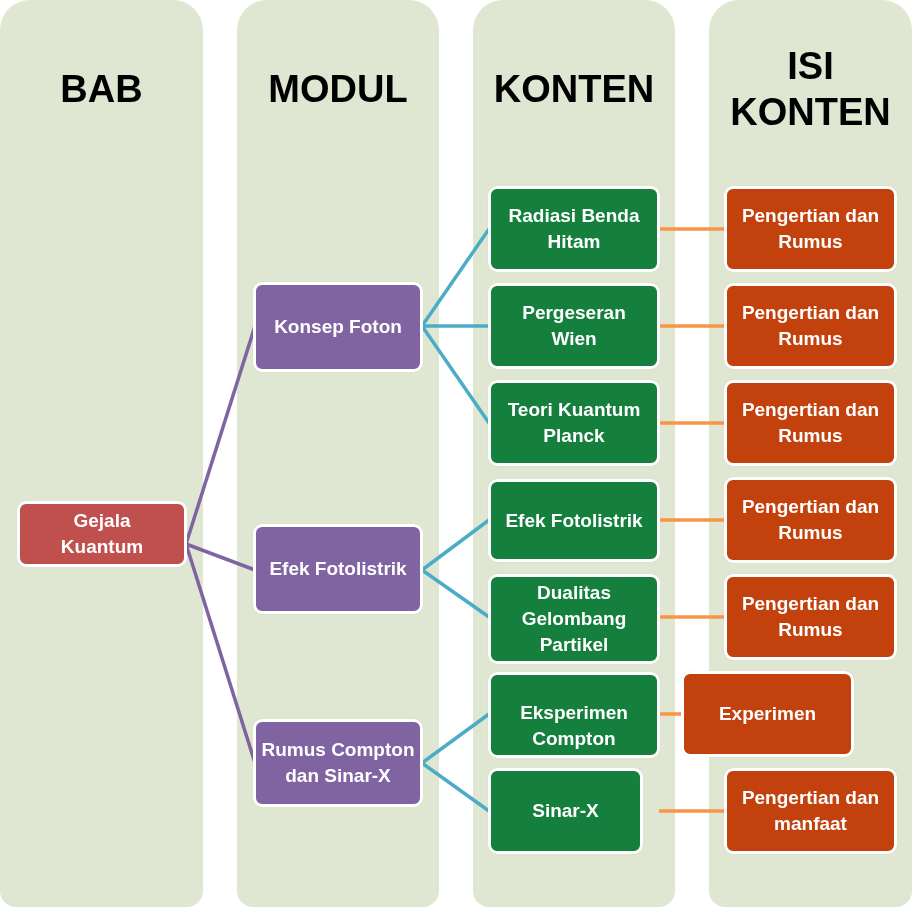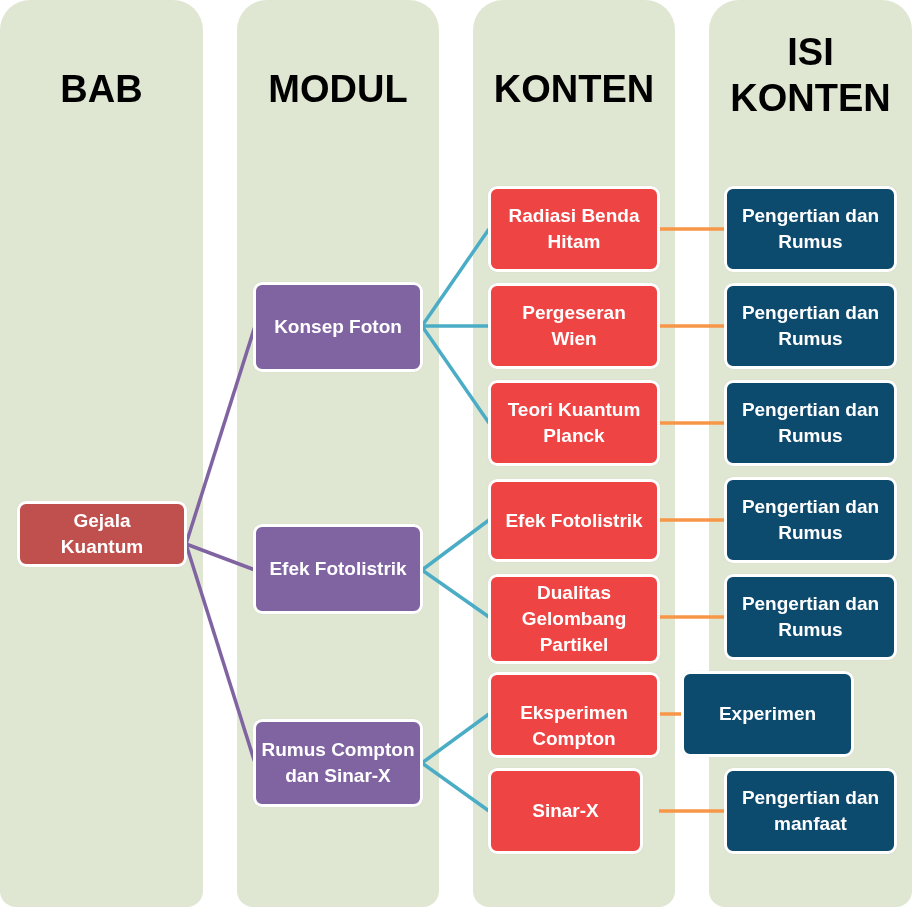--- a/index.html
+++ b/index.html
@@ -10,37 +10,37 @@
     .col-title { position: absolute; left: 0; right: 0; text-align: center;
                  font-weight: bold; color: #000; font-size: 38px; line-height: 46px; }
     svg.links { position: absolute; left: 0; top: 0; width: 914px; height: 913px; }
     .node { position: absolute; box-sizing: border-box; border: 3px solid #ffffff;
             border-radius: 9px; color: #ffffff; font-weight: bold; font-size: 19px;
             line-height: 26px; display: flex; align-items: center; justify-content: center;
             text-align: center; padding: 0 4px; white-space: pre-line;
             box-shadow: 0 0 1px rgba(0,0,0,0.15); }
     .n-bab { background: #c0504d; }
     .n-mod { background: #8064a2; }
-    .n-kon { background: #ef4444; }
-    .n-isi { background: #0c4a6e; }
+    .n-kon { background: #15803d; }
+    .n-isi { background: #c2410c; }
   </style>
 </head>
 <body>
 
 <div class="col" style="left:0;width:203px;">
   <div class="col-title" style="top:66px;">BAB</div>
 </div>
 <div class="col" style="left:237px;width:202px;">
   <div class="col-title" style="top:66px;">MODUL</div>
 </div>
 <div class="col" style="left:473px;width:202px;">
   <div class="col-title" style="top:66px;">KONTEN</div>
 </div>
 <div class="col" style="left:709px;width:203px;">
-  <div class="col-title" style="top:29px;white-space:pre-line;">ISI
+  <div class="col-title" style="top:43px;white-space:pre-line;">ISI
 KONTEN</div>
 </div>
 
 <svg class="links">
   <g stroke="#8064a2" stroke-width="3.5" fill="none">
     <line x1="186" y1="544" x2="255" y2="326"></line>
     <line x1="186" y1="544" x2="255" y2="570"></line>
     <line x1="186" y1="544" x2="255" y2="763"></line>
   </g>
   <g stroke="#4bacc6" stroke-width="3.5" fill="none">

